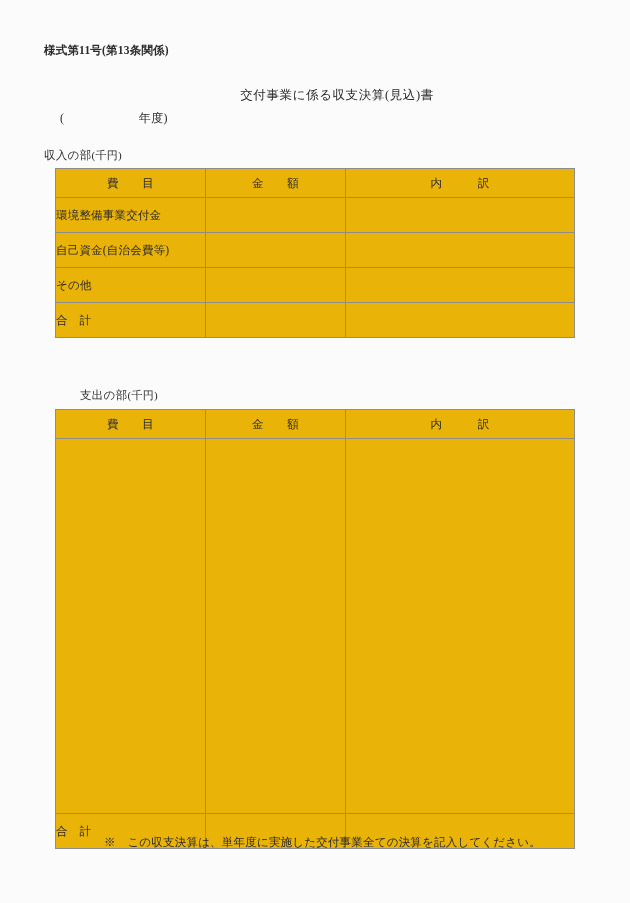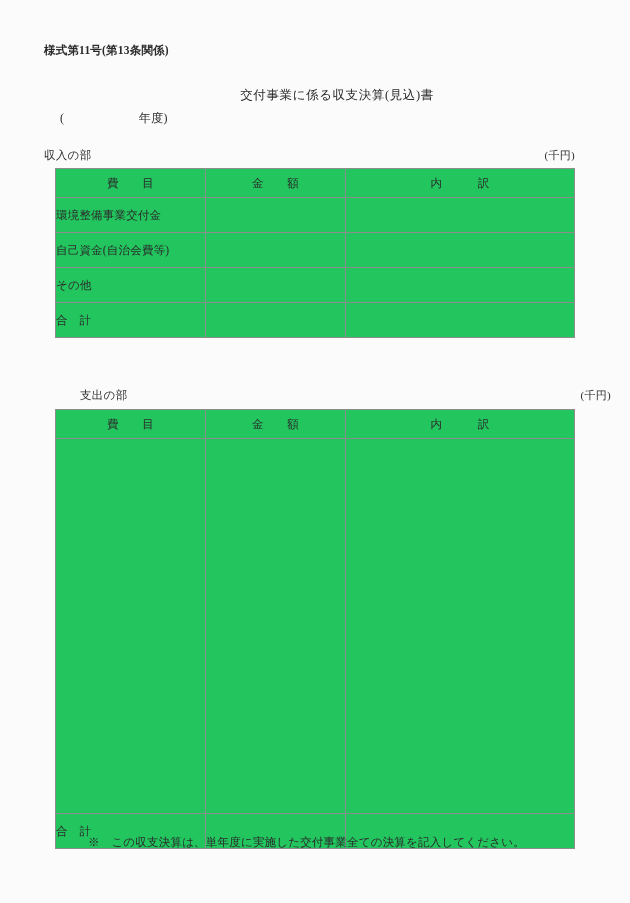--- a/index.html
+++ b/index.html
@@ -59,37 +59,36 @@
   }
 
   
   .section-label-row {
     position: absolute;
     left: 44px;
     width: 531px;
     font-size: 11.5px;
     letter-spacing: 0.3px;
     display: flex;
-    justify-content: space-between;
     align-items: flex-end;
     white-space: nowrap;
   }
   .section-label-row.income  { top: 148px; }
   .section-label-row.expense { top: 388px; margin-left: 36px; }
 
   .unit-note { font-size: 11px; }
 
   
   table.form-table {
     position: absolute;
     left: 55px;
     width: 519px;
     border-collapse: collapse;
     table-layout: fixed;
-    background: #22c55e;
+    background: #eab308;
   }
   table.form-table.income  { top: 168px; }
   table.form-table.expense { top: 409px; }
 
   table.form-table td,
   table.form-table th {
     border: 1px solid #8d8d8d;
     font-weight: normal;
     font-size: 11.5px;
     padding: 0;
@@ -116,21 +115,21 @@
   td.blank-cell { }
 
   
   tr.body-row td { height: 374px; vertical-align: top; }
 
   tr.total-row td { height: 34px; }
 
   
   .footnote {
     position: absolute;
-    left: 88px;
+    left: 104px;
     top: 835px;
     font-size: 11.5px;
     letter-spacing: 0.2px;
     white-space: nowrap;
   }
 </style>
 </head>
 <body>
 
 <div class="page">

